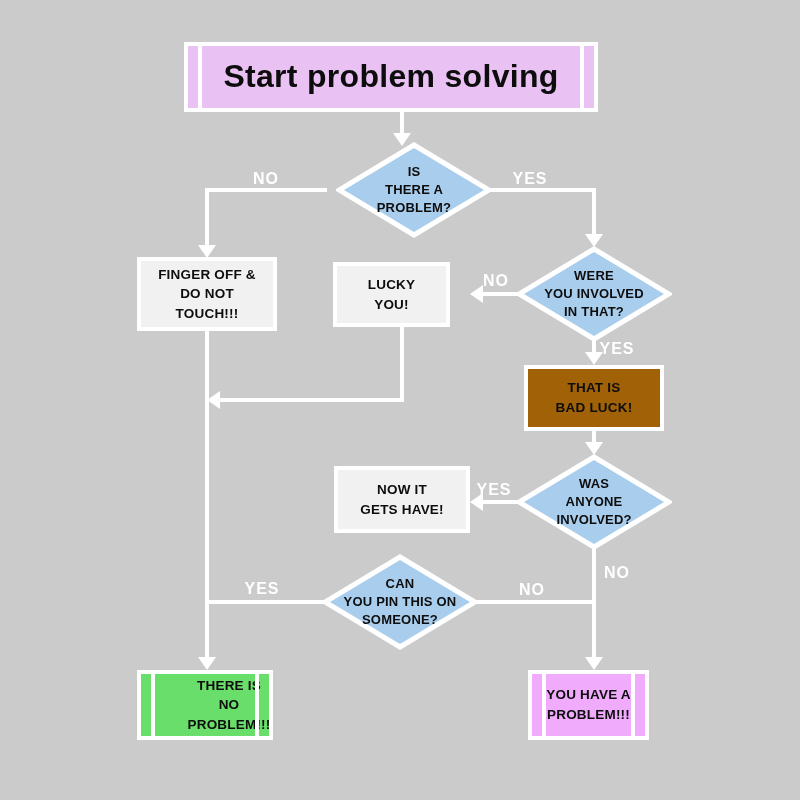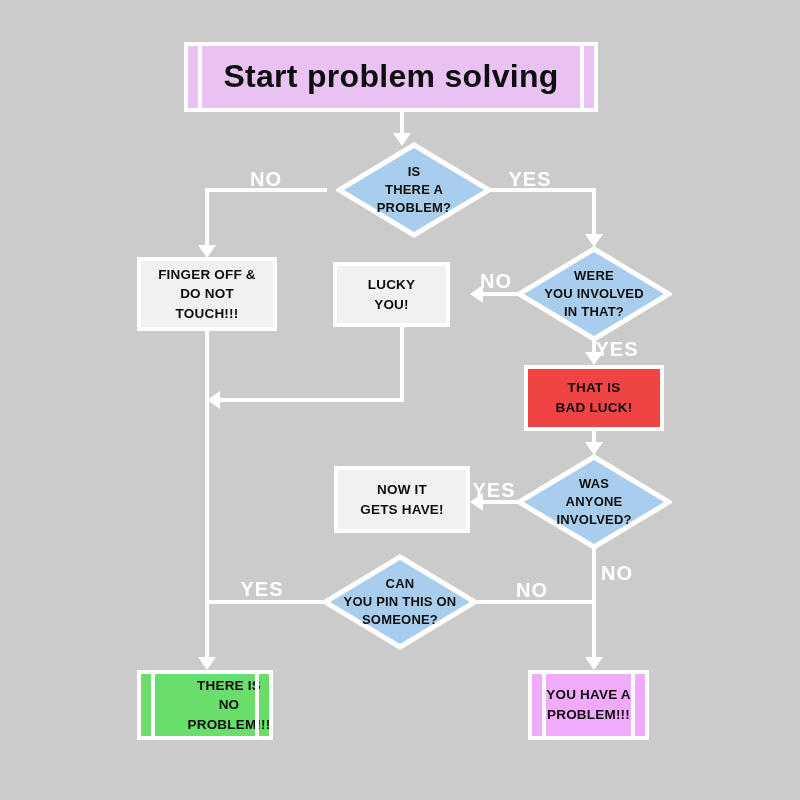--- a/index.html
+++ b/index.html
@@ -34,21 +34,21 @@
   .diamond { position:absolute; }
   .diamond svg { position:absolute; left:0; top:0; width:100%; height:100%; }
   .diamond .node-text {
     position:absolute; left:0; top:0; right:0; bottom:0;
     display:flex; align-items:center; justify-content:center;
     font-size:13px; line-height:1.4;
   }
   
   .edge-label {
     position:absolute; transform:translate(-50%,-50%);
-    color:#ffffff; font-weight:bold; font-size:20px; letter-spacing:1px;
+    color:#ffffff; font-weight:bold; font-size:16px; letter-spacing:1px;
     white-space:nowrap;
   }
 </style>
 </head>
 <body>
 
 <div class="stage" style="background-color: rgb(203, 203, 203);">
 
   <div class="seg" style="left:400px; top:112px; width:4px;  height:23px;"></div>
   <div class="seg" style="left:205px; top:188px; width:122px; height:4px;"></div>
@@ -123,21 +123,21 @@
     <div class="node-text">FINGER OFF &amp;
 DO NOT
 TOUCH!!!</div>
   </div>
 
   <div class="procbox" style="left: 333px; top: 262px; width: 117px; height: 65px; background-color: rgb(241, 241, 241);">
     <div class="node-text">LUCKY
 YOU!</div>
   </div>
 
-  <div class="procbox" style="left: 524px; top: 365px; width: 140px; height: 66px; background-color: #ef4444;">
+  <div class="procbox" style="left: 524px; top: 365px; width: 140px; height: 66px; background-color: #a16207;">
     <div class="node-text">THAT IS
 BAD LUCK!</div>
   </div>
 
   <div class="procbox" style="left: 334px; top: 466px; width: 136px; height: 67px; background-color: rgb(241, 241, 241);">
     <div class="node-text">NOW IT
 GETS HAVE!</div>
   </div>
 
   <div class="procbox" style="left: 137px; top: 670px; width: 136px; height: 70px; background-color: rgb(106, 222, 106); padding-left: 48px;">

